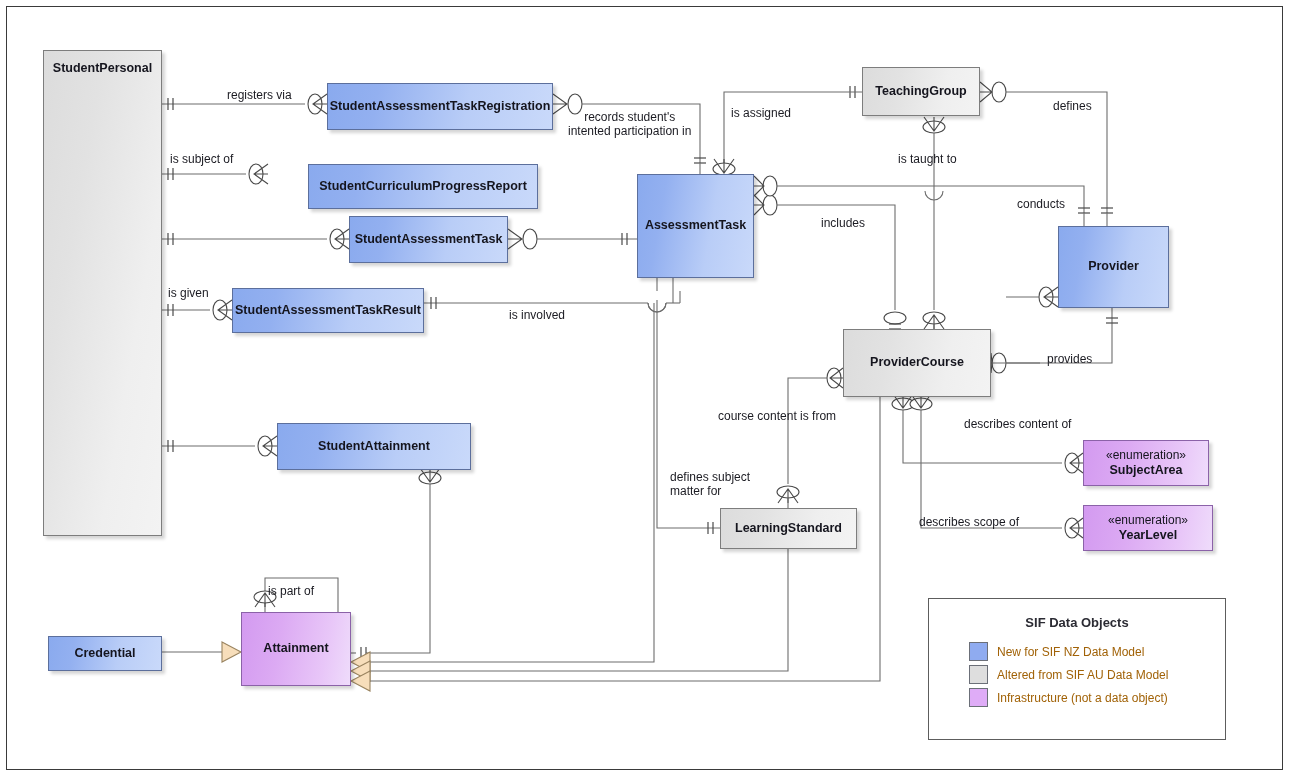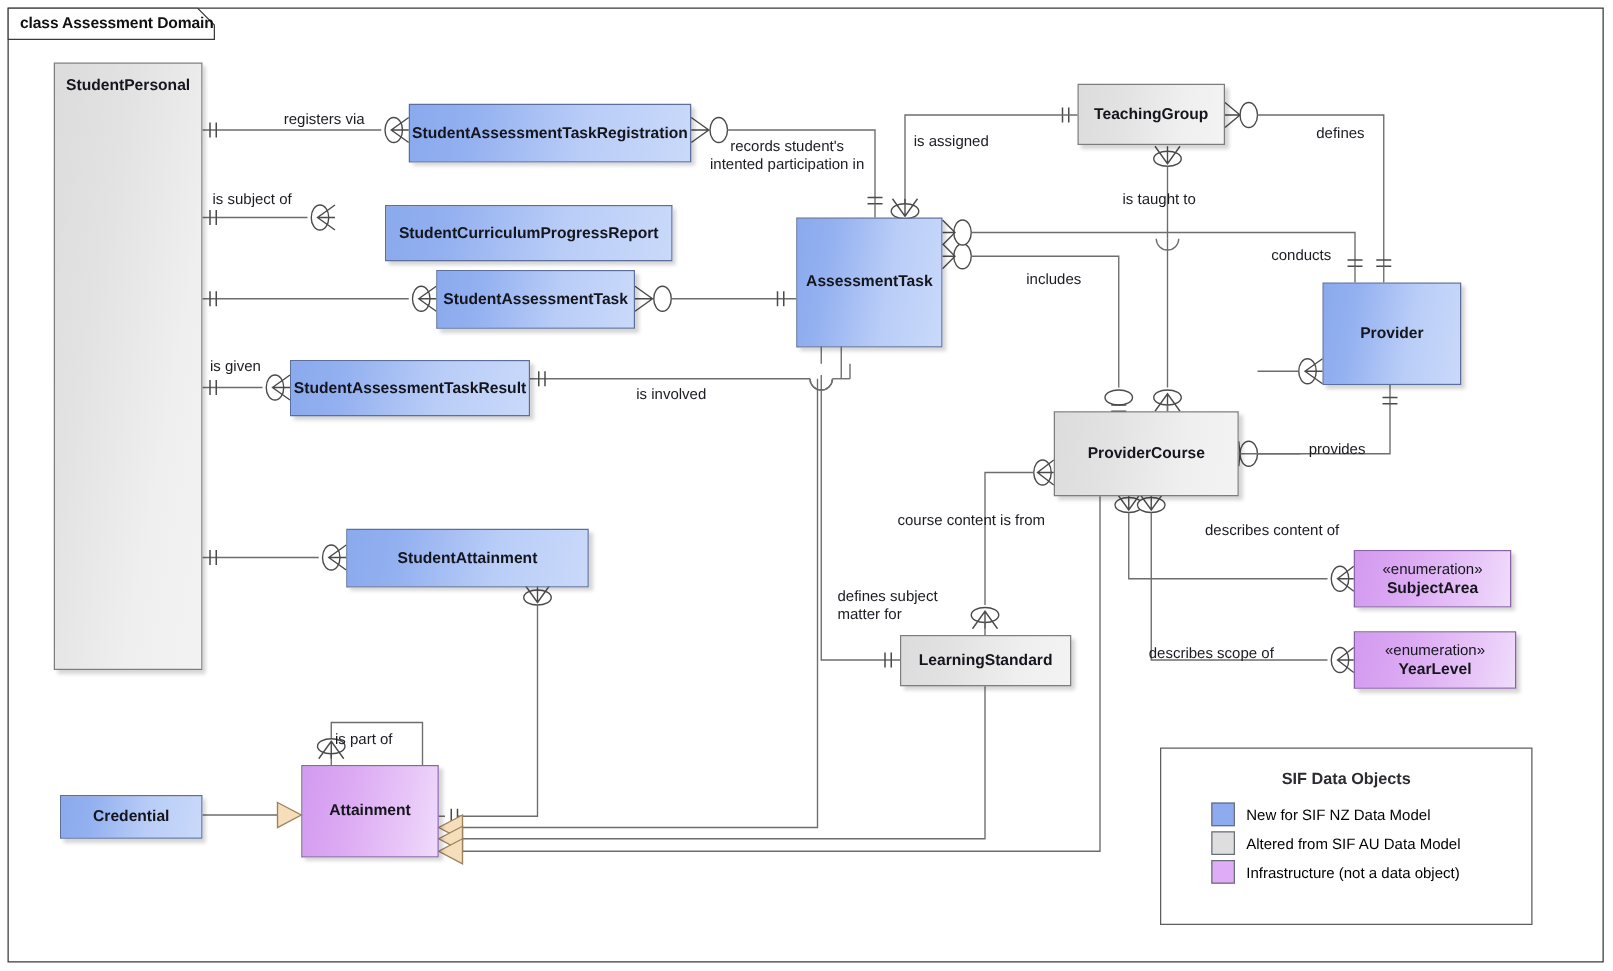--- a/index.html
+++ b/index.html
@@ -17,43 +17,37 @@
   .node.blue{background:linear-gradient(100deg,#8aaaee 0%,#93b0f0 22%,#b9cdf7 62%,#c9d9fa 100%);border-color:#5c6f9c;}
   .node.gray{background:linear-gradient(100deg,#dcdcdc 0%,#e2e2e2 30%,#efefef 70%,#f3f3f3 100%);border-color:#7d7d7d;}
   .node.purple{background:linear-gradient(100deg,#d39af0 0%,#dcaaf3 35%,#e8c6f8 75%,#efdcfb 100%);border-color:#8b62a8;}
   .node.tall{align-items:flex-start;padding-top:10px;}
   .node .stereo{display:block;font-weight:normal;font-size:12px;}
 
   .legend{position:absolute;box-sizing:border-box;background:#fff;border:1px solid #5d5d5d;}
   .legend-title{position:absolute;width:100%;text-align:center;font-size:13px;font-weight:bold;color:#2b2b33;}
   .legend-row{position:absolute;display:flex;align-items:center;gap:9px;}
   .legend-sw{width:19px;height:19px;border:1px solid #6b6f78;box-sizing:border-box;}
-  .legend-lb{font-size:12px;color:#000000;white-space:nowrap;}
+  .legend-lb{font-size:12px;color:#a16207;white-space:nowrap;}
 
   .edgelabel{position:absolute;font-size:12px;color:#1b1b22;line-height:1.18;white-space:pre;background:transparent;}
   svg#wires{position:absolute;left:0;top:0;width:1290px;height:777px;overflow:visible;}
   svg#wires line,svg#wires path,svg#wires polyline{stroke:#6d6d6d;stroke-width:1.1;fill:none;}
   svg#wires ellipse.mult{fill:#ffffff;stroke:#4a4a4a;stroke-width:1.1;}
   svg#wires path.crow{stroke:#4a4a4a;stroke-width:1.1;fill:none;}
   svg#wires line.tick{stroke:#4a4a4a;stroke-width:1.2;}
   svg#wires polygon.gen{fill:#f7debb;stroke:#9a8460;stroke-width:1.1;}
 </style>
 </head>
 <body>
 
 <div id="stage">
 
   <div id="frame"></div>
 
-  <div id="titletab">
-    <svg class="tabshape" viewBox="0 0 166 26" preserveAspectRatio="none">
-      <path d="M0.5,0.5 L152,0.5 L165.5,14 L165.5,25.5 L0.5,25.5 Z" fill="#ffffff" stroke="#3a3a3a" stroke-width="1"></path>
-    </svg>
-    <div class="tabtext">class Assessment Domain</div>
-  </div>
 
   <svg id="wires">
 
     <g>
       <line x1="162" y1="104" x2="305" y2="104"></line>
       <line class="tick" x1="168" y1="98" x2="168" y2="110"></line>
       <line class="tick" x1="173" y1="98" x2="173" y2="110"></line>
       <ellipse class="mult" cx="315" cy="104" rx="7" ry="10"></ellipse>
       <path class="crow" d="M327,94 L313,104 L327,114 M327,104 L313,104"></path>
     </g>

